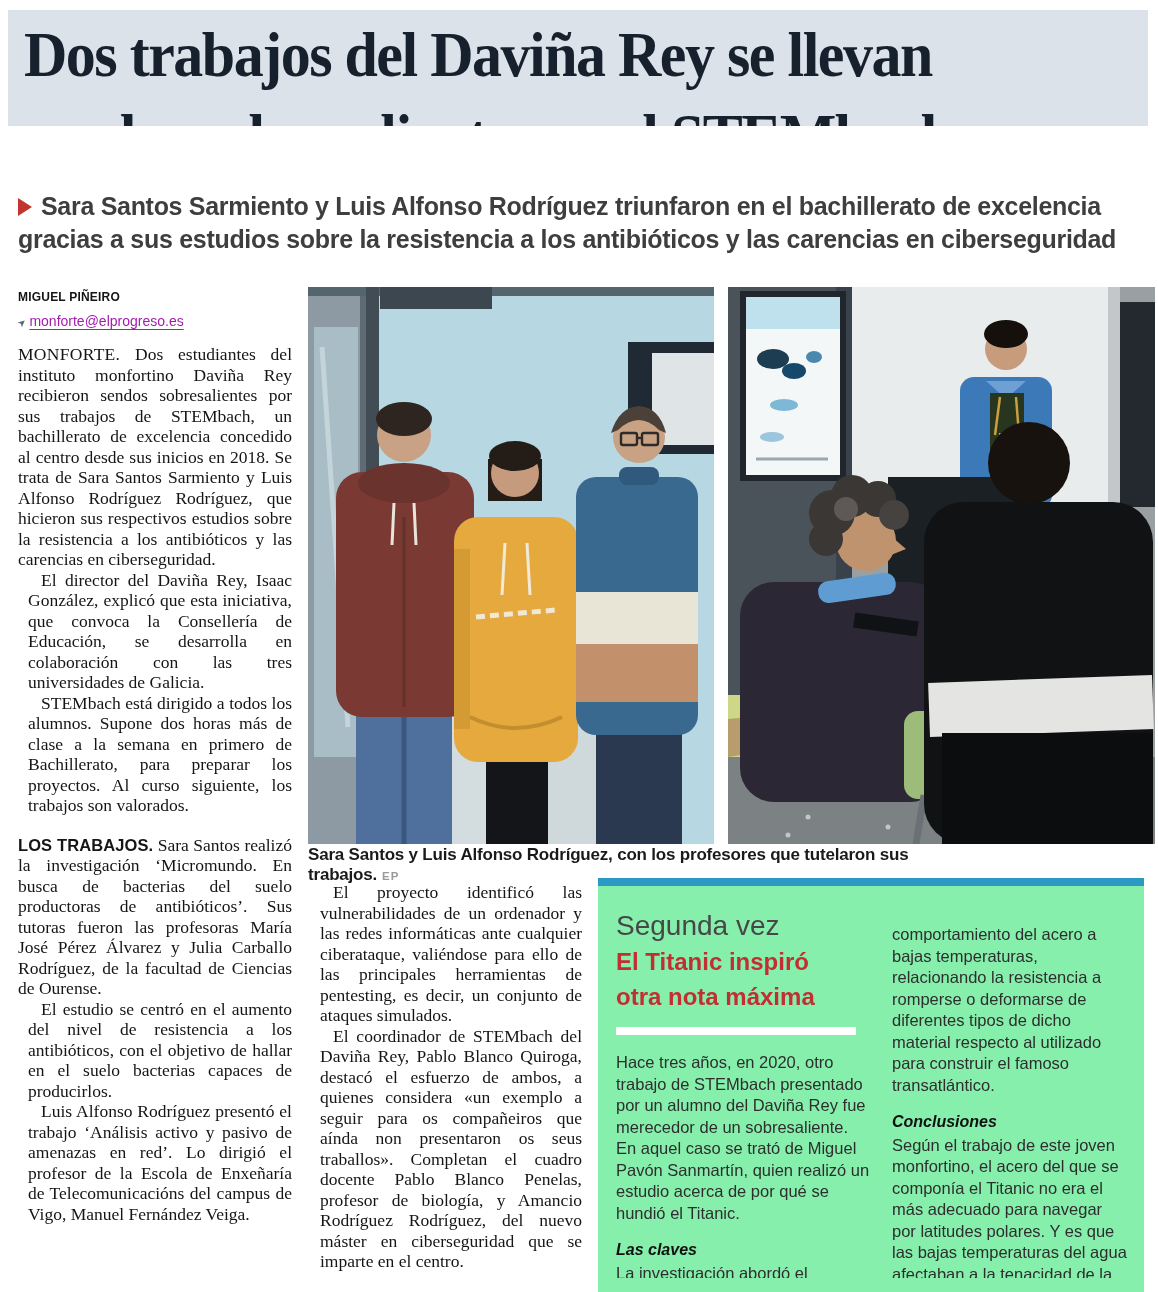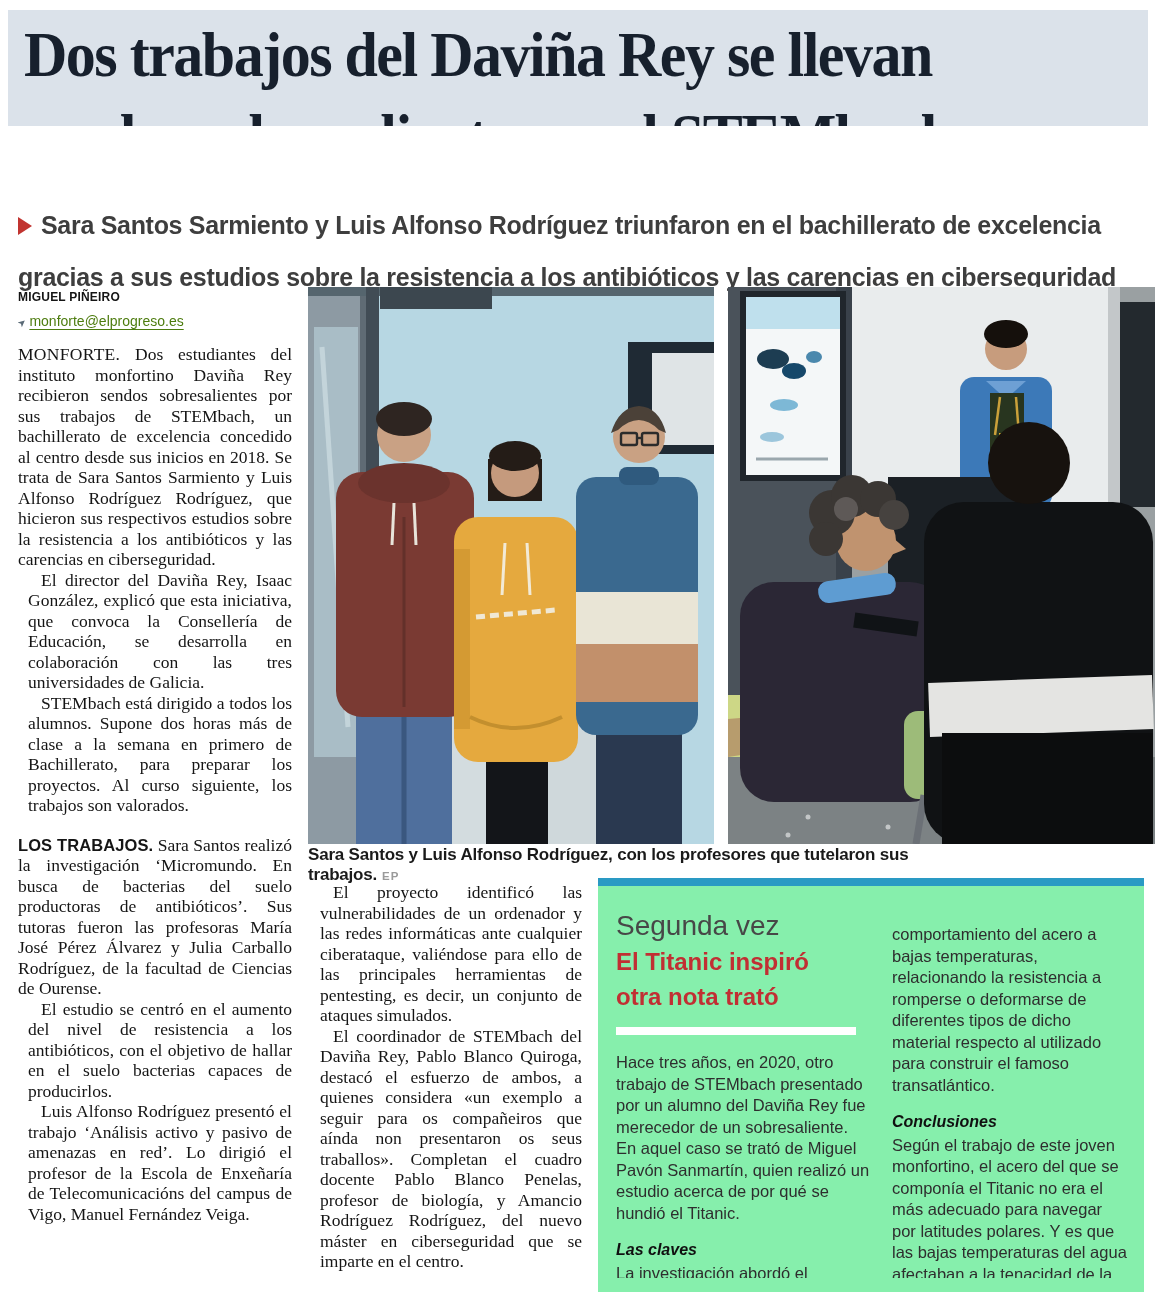--- a/index.html
+++ b/index.html
@@ -22,41 +22,41 @@
     color:#17202d; transform:scale(1.0,1.04); transform-origin:top left;
   }
   .headline-band h1 span { display:block; white-space:nowrap; }
 
   
   .subhead {
     position:absolute; left:18px; top:190px; width:1130px;
     font-weight:bold; font-size:25px; line-height:33px;
     letter-spacing:-0.3px; color:#3e3e3e;
   }
-  .subhead .line { display:block; white-space:nowrap;margin-top:19px; }
+  .subhead .line { display:block; white-space:nowrap; }
   .subhead .arrow {
     display:inline-block; width:0; height:0; margin-right:9px;
     border-top:9px solid transparent; border-bottom:9px solid transparent;
     border-left:14px solid #c13430; vertical-align:-1px;
   }
 
   
   .col { font-family:"Liberation Serif", serif; font-size:17.5px;
          line-height:20.5px; color:#151515; text-align:justify;
          hyphens:auto; overflow:hidden; }
   .col p { margin:0; }
   .col p.ind { text-indent:13px;margin-left:10px; }
   .col1 { position:absolute; left:18px; top:287px; width:274px; height:1000px; }
   .col2 { position:absolute; left:310px; top:882px; width:272px; height:408px; }
 
   .byline-author { font-family:"Liberation Sans", sans-serif;
     font-weight:bold; font-size:12px; color:#141414; letter-spacing:.2px; }
   .byline-email { font-family:"Liberation Sans", sans-serif;
     font-size:14px; color:#36454f; margin:3px 0 11px; }
-  .byline-email a { color:#4d7c0f; text-decoration:underline; text-underline-offset:3px; }
+  .byline-email a { color:#a21caf; text-decoration:underline; text-underline-offset:3px; }
   .email-icon { display:inline-block; font-size:10px; color:#5a6a76;
     transform:rotate(-42deg); margin-right:3px; }
   .lead-serif { letter-spacing:.3px; }
   .lead-sans { font-family:"Liberation Sans", sans-serif; font-weight:bold;
     font-size:16.5px; letter-spacing:.1px; }
   .gap-top { margin-top:19px !important; }
 
   
   .photo { position:absolute; top:287px; display:block; }
   .photo1 { left:308px; }
@@ -249,21 +249,21 @@
   <div class="col col2">
     <p class="ind">El proyecto identificó las vulnerabilidades de un ordenador y las redes informáticas ante cualquier ciberataque, valiéndose para ello de las principales herramientas de pentesting, es decir, un conjunto de ataques simulados.</p>
     <p class="ind">El coordinador de STEMbach del Daviña Rey, Pablo Blanco Quiroga, destacó el esfuerzo de ambos, a quienes considera «un exemplo a seguir para os compañeiros que aínda non presentaron os seus traballos». Completan el cuadro docente Pablo Blanco Penelas, profesor de biología, y Amancio Rodríguez Rodríguez, del nuevo máster en ciberseguridad que se imparte en el centro.</p>
   </div>
 
   <aside class="titanic-box">
     <div class="box-col box-col1">
       <div class="box-kicker">Segunda vez</div>
       <div class="box-title">
         <span>El Titanic inspiró</span>
-        <span>otra nota trató</span>
+        <span>otra nota máxima</span>
       </div>
       <div class="white-bar"></div>
       <p>Hace tres años, en 2020, otro trabajo de STEMbach presentado por un alumno del Daviña Rey fue merecedor de un sobresaliente. En aquel caso se trató de Miguel Pavón Sanmartín, quien realizó un estudio acerca de por qué se hundió el Titanic.</p>
       <div class="box-h">Las claves</div>
       <p>La investigación abordó el</p>
     </div>
     <div class="box-col box-col2">
       <p class="first">comportamiento del acero a bajas temperaturas, relacionando la resistencia a romperse o deformarse de diferentes tipos de dicho material respecto al utilizado para construir el famoso transatlántico.</p>
       <div class="box-h">Conclusiones</div>
       <p>Según el trabajo de este joven monfortino, el acero del que se componía el Titanic no era el más adecuado para navegar por latitudes polares. Y es que las bajas temperaturas del agua afectaban a la tenacidad de la estructura y debilitaban el casco.</p>

